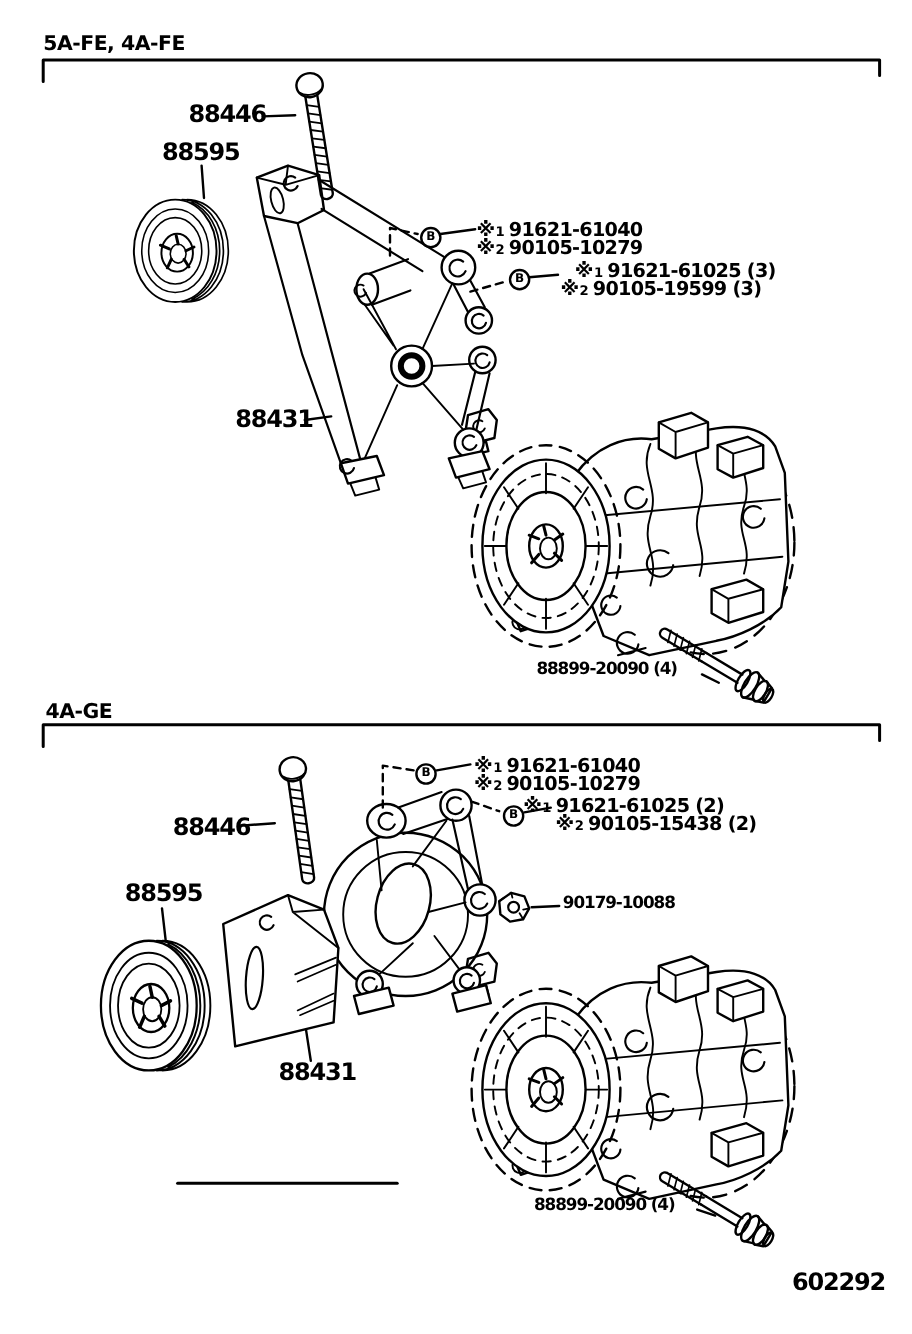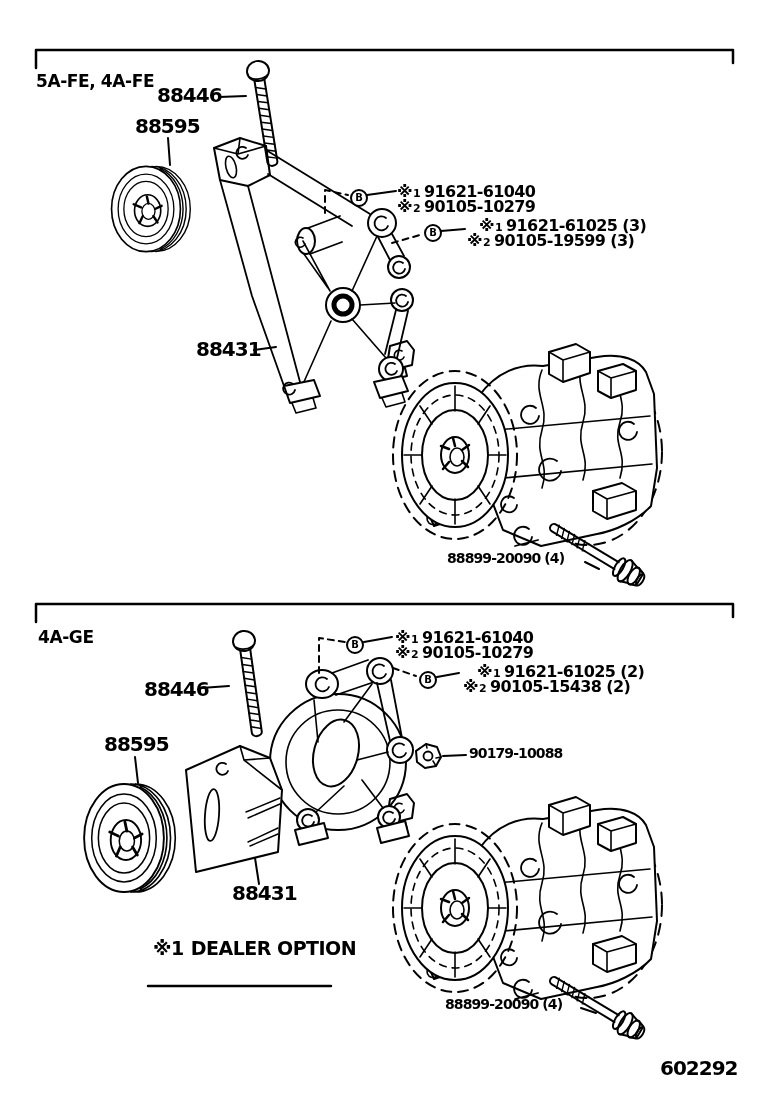--- a/index.html
+++ b/index.html
@@ -3,21 +3,21 @@
 <meta charset="utf-8">
 <style>
   html,body{margin:0;padding:0;background:#fff;}
   .page{position:relative;width:760px;height:1112px;background:#fff;overflow:hidden;
         font-family:"DejaVu Sans",sans-serif;color:#000;}
   .art{position:absolute;left:0;top:0;}
   .lbl{position:absolute;font-weight:bold;white-space:nowrap;line-height:1;letter-spacing:-0.6px;}
   .big{font-size:20px;letter-spacing:-1px;text-align:center;}
   .med{font-size:14px;letter-spacing:-0.9px;}
   .fnum{font-size:16px;letter-spacing:-0.6px;}
-  .eng{font-size:17px;letter-spacing:-0.4px;margin-top:44px;}
+  .eng{font-size:17px;letter-spacing:-0.4px;}
   .leg{font-size:19px;letter-spacing:-0.5px;}
   .mki{font-size:11px;margin:0 4px 0 1px;}
   .leg .sp{margin-left:7px;}
   .bmark{position:absolute;width:14px;height:14px;border:2px solid #000;border-radius:50%;
          font-family:"DejaVu Sans",sans-serif;font-weight:bold;font-size:10px;line-height:14px;
          text-align:center;letter-spacing:0;background:#fff;}
 </style>
 </head>
 <body>
 
@@ -186,23 +186,22 @@
 
   <div class="lbl eng" style="left:38px;top:585px">4A-GE</div>
   <div class="lbl big" style="left:144px;top:679px">88446</div>
   <div class="lbl big" style="left:104px;top:734px">88595</div>
   <div class="lbl big" style="left:232px;top:883px">88431</div>
   <div class="lbl med" style="left:469px;top:746px">90179-10088</div>
   <div class="lbl med" style="left:445px;top:997px">88899-20090 (4)</div>
 
   <div class="lbl fnum" style="left:395px;top:630px"><span>※</span><span class="mki">1</span><span>91621-61040</span></div>
   <div class="lbl fnum" style="left:395px;top:645px"><span>※</span><span class="mki">2</span><span>90105-10279</span></div>
-  <div class="lbl fnum" style="left:477px;top:664px"><span>※</span><span class="mki">1</span><span>91621-61025 (2)</span></div>
+  <div class="lbl fnum" style="left:436px;top:664px"><span>※</span><span class="mki">1</span><span>91621-61025 (2)</span></div>
   <div class="lbl fnum" style="left:463px;top:679px"><span>※</span><span class="mki">2</span><span>90105-15438 (2)</span></div>
 
   <div class="bmark" style="left:346px;top:636px">B</div>
   <div class="bmark" style="left:419px;top:671px">B</div>
 
-  <div class="lbl leg" style="left:153px;top:939px"><span>※1</span><span class="sp">DEALER OPTION</span></div>
 
   <div class="lbl big" style="left:660px;top:1058px">602292</div>
 
 </div>
 
 </body></html>

